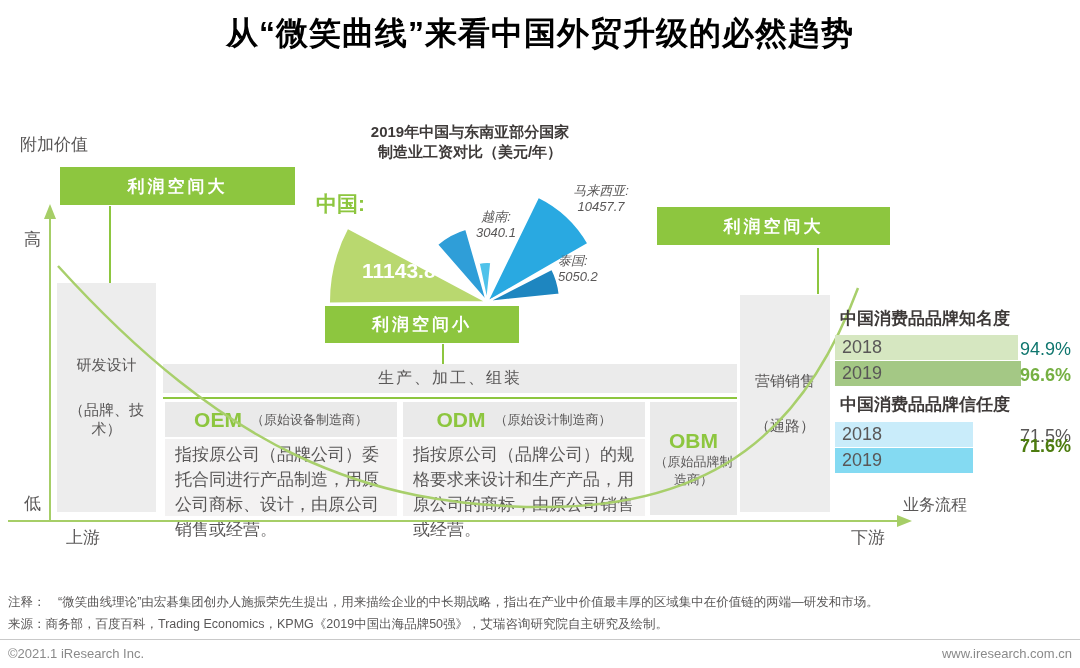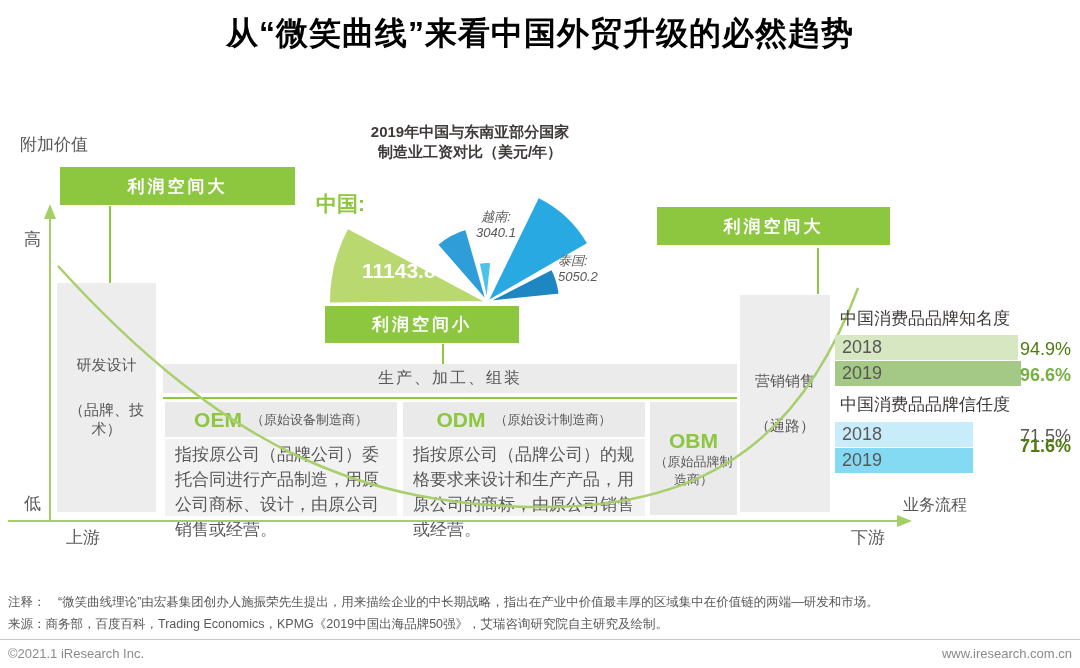--- a/index.html
+++ b/index.html
@@ -22,21 +22,21 @@
   #prod-bar{left:163px;top:364px;width:574px;height:29px;background:#ebebeb;display:flex;
             align-items:center;justify-content:center;font-size:16px;letter-spacing:2px;z-index:1;}
   #green-sep{left:163px;top:397px;width:574px;height:2px;background:#8dc63f;z-index:2;}
   .oem-head{background:#eaeaea;display:flex;align-items:center;justify-content:center;gap:9px;z-index:1;}
   .oem-abbr{font-size:21px;font-weight:bold;color:#8dc63f;}
   .oem-full{font-size:13px;color:#595757;}
   .oem-desc{background:#f3f2f2;font-size:17px;color:#595757;line-height:25px;
             padding:3px 10px;box-sizing:border-box;z-index:1;}
   #obm-cell{left:650px;top:402px;width:87px;height:113px;background:#eaeaea;display:flex;
             flex-direction:column;align-items:center;justify-content:center;text-align:center;z-index:1;}
-  .stat-head{font-size:17px;font-weight:normal;color:#3e3a39;z-index:4;}
+  .stat-head{font-size:17px;font-weight:bold;color:#3e3a39;z-index:4;}
   .stat-bar{height:25px;line-height:25px;padding-left:7px;font-size:18px;color:#595757;
             box-sizing:border-box;z-index:4;}
   .stat-value{font-size:18px;z-index:4;}
   .note{left:8px;width:1066px;font-size:12.5px;color:#595757;z-index:4;}
   #footer-divider{left:0;top:639px;width:1080px;height:1px;background:#c9c9c9;z-index:4;}
   .footer-text{top:646px;font-size:13px;color:#8a8a8a;z-index:4;}
   #overlay-svg{position:absolute;left:0;top:0;z-index:3;pointer-events:none;}
 </style>
 </head>
 <body>
@@ -86,20 +86,24 @@
   <div id="chart-title" class="abs">
     <div>2019年中国与东南亚部分国家</div>
     <div>制造业工资对比（美元/年）</div>
   </div>
   <div id="china-label" class="abs">中国:</div>
   <div id="china-value" class="abs">11143.8</div>
   <div class="abs fan-lbl" style="left:450px;top:209px;width:92px;">
     <div>越南:</div>
     <div>3040.1</div>
   </div>
+  <div class="abs fan-lbl" style="left:548px;top:183px;width:106px;">
+    <div>马来西亚:</div>
+    <div>10457.7</div>
+  </div>
   <div class="abs fan-lbl" style="left:558px;top:253px;width:82px;text-align:left;">
     <div>泰国:</div>
     <div>5050.2</div>
   </div>
 
   <div id="prod-bar" class="abs">生产、加工、组装</div>
   <div id="green-sep" class="abs"></div>
 
   <div class="abs oem-head" style="left:165px;top:402px;width:232px;height:35px;">
     <span class="oem-abbr">OEM</span>
@@ -112,21 +116,21 @@
   <div class="abs oem-desc" style="left:165px;top:439px;width:232px;height:77px;">指按原公司（品牌公司）委托合同进行产品制造，用原公司商标、设计，由原公司销售或经营。</div>
   <div class="abs oem-desc" style="left:403px;top:439px;width:242px;height:77px;">指按原公司（品牌公司）的规格要求来设计和生产产品，用原公司的商标，由原公司销售或经营。</div>
   <div id="obm-cell" class="abs">
     <div class="oem-abbr">OBM</div>
     <div class="oem-full" style="width:80px;">（原始品牌制造商）</div>
   </div>
 
   <div class="abs stat-head" style="left:840px;top:307px;">中国消费品品牌知名度</div>
   <div class="abs stat-bar" style="left: 835px; top: 335px; width: 183px; background: rgb(214, 231, 193);">2018</div>
   <div class="abs stat-bar" style="left: 835px; top: 361px; width: 186px; background: rgb(164, 200, 133);">2019</div>
-  <div class="abs stat-value" style="left: 1020px; top: 339px; color: #4d7c0f; text-align: center;">94.9%</div>
+  <div class="abs stat-value" style="left: 1020px; top: 339px; color: #0f766e; text-align: center;">94.9%</div>
   <div class="abs stat-value" style="left: 1020px; top: 365px; color: rgb(118, 176, 67); font-weight: bold;">96.6%</div>
 
   <div class="abs stat-head" style="left:840px;top:393px;">中国消费品品牌信任度</div>
   <div class="abs stat-bar" style="left: 835px; top: 422px; width: 138px; background: rgb(201, 236, 250);">2018</div>
   <div class="abs stat-bar" style="left: 835px; top: 448px; width: 138px; background: rgb(132, 218, 242);">2019</div>
   <div class="abs stat-value" style="left: 1020px; top: 426px; color: rgb(89, 87, 87);">71.5%</div>
   <div class="abs stat-value" style="left: 1020px; top: 436px; color: #4d7c0f; font-weight: bold;">71.6%</div>
 
   <div class="abs note" style="top:594px;">注释：　“微笑曲线理论”由宏碁集团创办人施振荣先生提出，用来描绘企业的中长期战略，指出在产业中价值最丰厚的区域集中在价值链的两端—研发和市场。</div>
   <div class="abs note" style="top:616px;">来源：商务部，百度百科，Trading Economics，KPMG《2019中国出海品牌50强》，艾瑞咨询研究院自主研究及绘制。</div>

